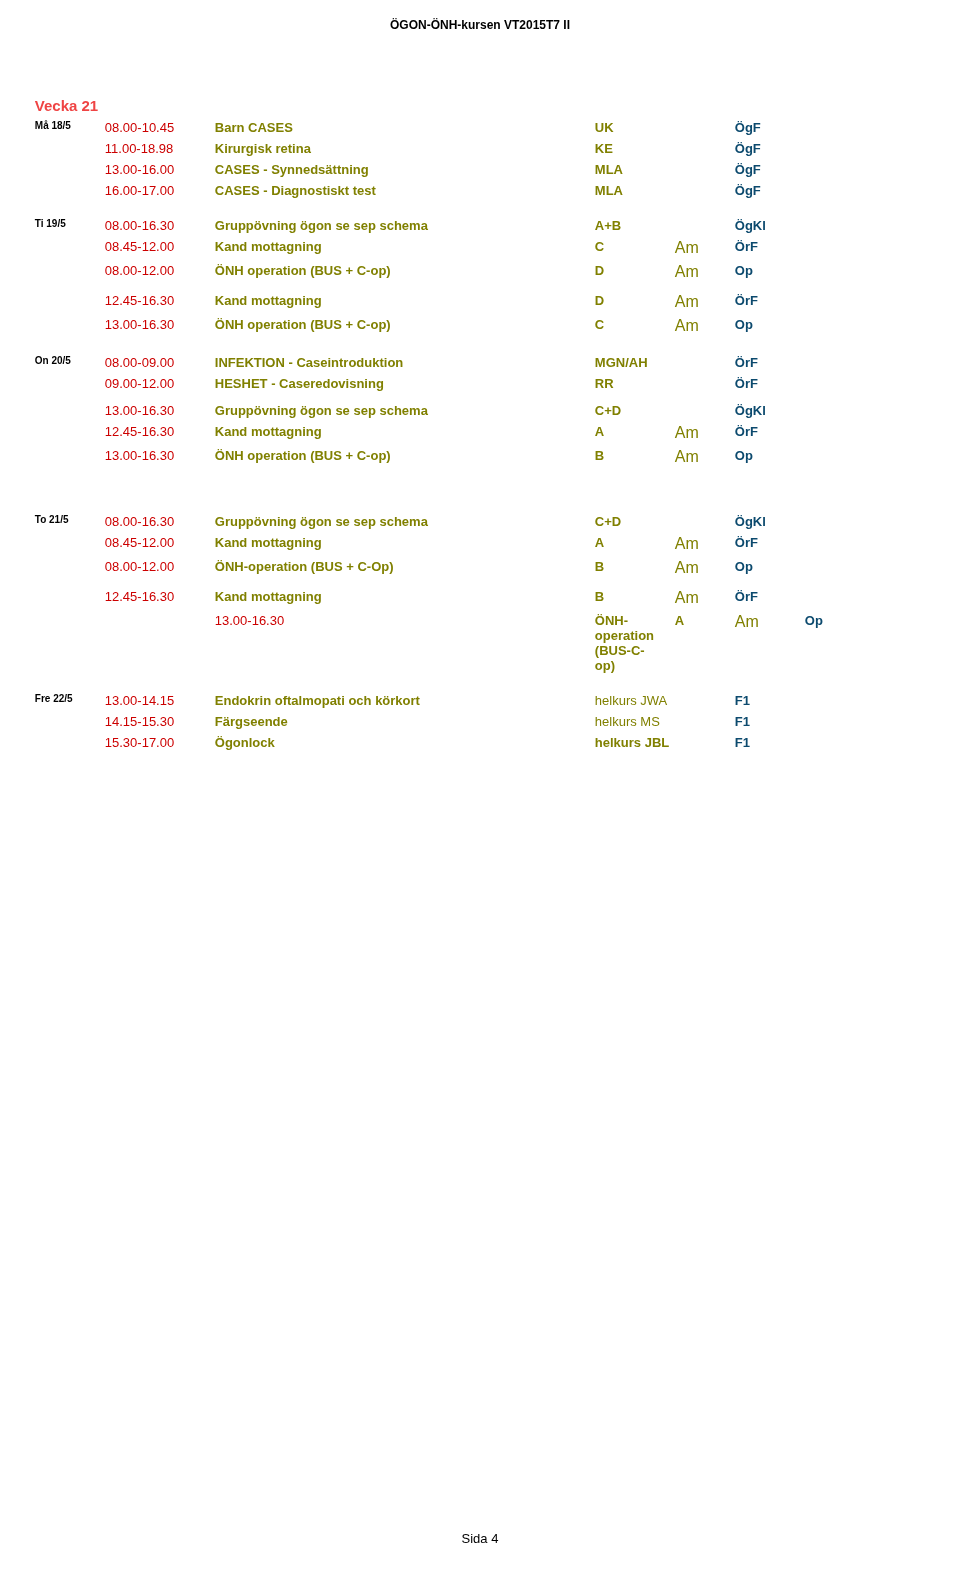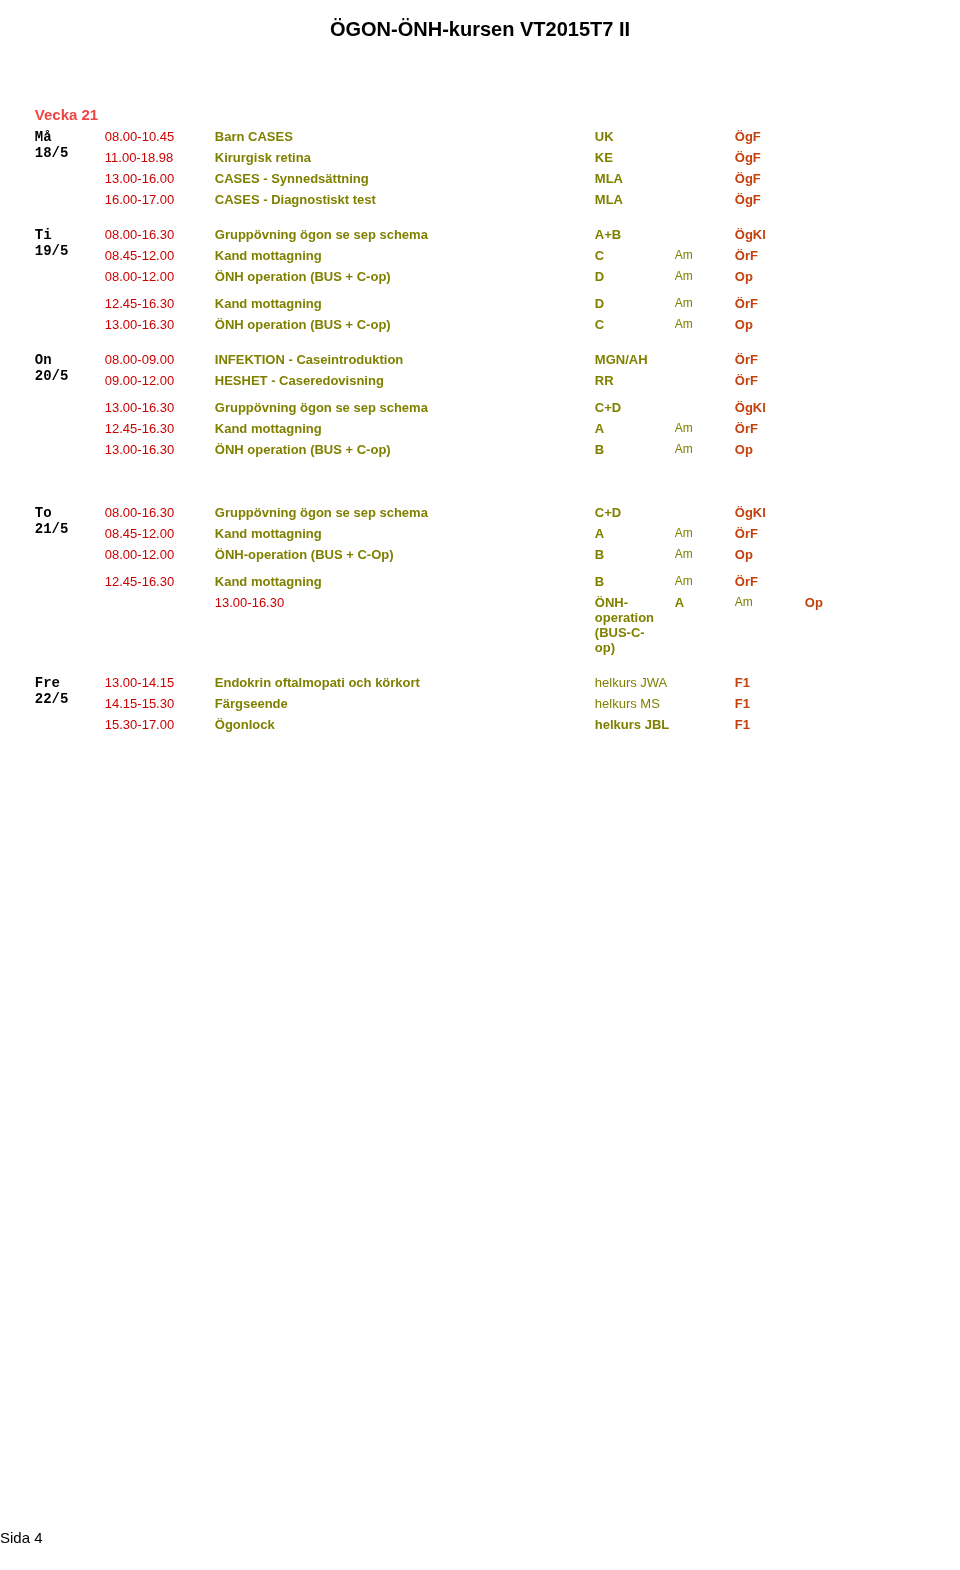--- a/index.html
+++ b/index.html
@@ -7,21 +7,21 @@
       background: #fff;
       font-family: Arial, sans-serif;
       font-size: 13px;
       color: #000;
       width: 960px;
       min-height: 1570px;
       position: relative;
     }
     .page-title {
       text-align: center;
-      font-size: 20px;
+      font-size: 12px;
       font-weight: bold;
       padding: 18px 0 10px 0;
       color: #000;
     }
     .main-table {
       width: 94%;
       margin: 10px auto;
       border-collapse: collapse;
     }
     .main-table td {
@@ -30,47 +30,46 @@
     }
     .col-day { width: 70px; }
     .col-time { width: 110px; color: #c00; font-weight: normal; }
     .col-desc { width: 380px; }
     .col-code { width: 80px; }
     .col-am { width: 60px; }
     .col-loc { width: 70px; }
 
     .section-label {
       font-weight: bold;
-      font-size: 14px;
+      font-size: 10px;
       color: #000;
       padding-top: 10px;
-      font-family: Liberation Mono, monospace;
     }
     .week-label {
       font-weight: bold;
       font-size: 15px;
       color: #ef4444;
       padding: 18px 0 6px 0;
     }
     .time-cell { color: #c00; }
 
     
     .row-desc { color: #808000; font-weight: bold; }
-    .row-loc-blue { color: #c2410c; font-weight: bold; }
-    .row-am-small { font-size: 12px; color: #808000; }
+    .row-loc-blue { color: #0c4a6e; font-weight: bold; }
+    .row-am-small { font-size: 16px; color: #808000; }
 
     .spacer-row td { height: 14px; }
     .thin-spacer td { height: 6px; }
 
     .page-footer {
-      text-align: left;
+      text-align: center;
       position: absolute;
       bottom: 24px;
       width: 100%;
-      font-size: 15px;
+      font-size: 13px;
       color: #000;
     }
   </style>
 </head>
 <body>
 
 <div class="page-title">ÖGON-ÖNH-kursen VT2015T7 II</div>
 
 <table class="main-table">
   <colgroup>

